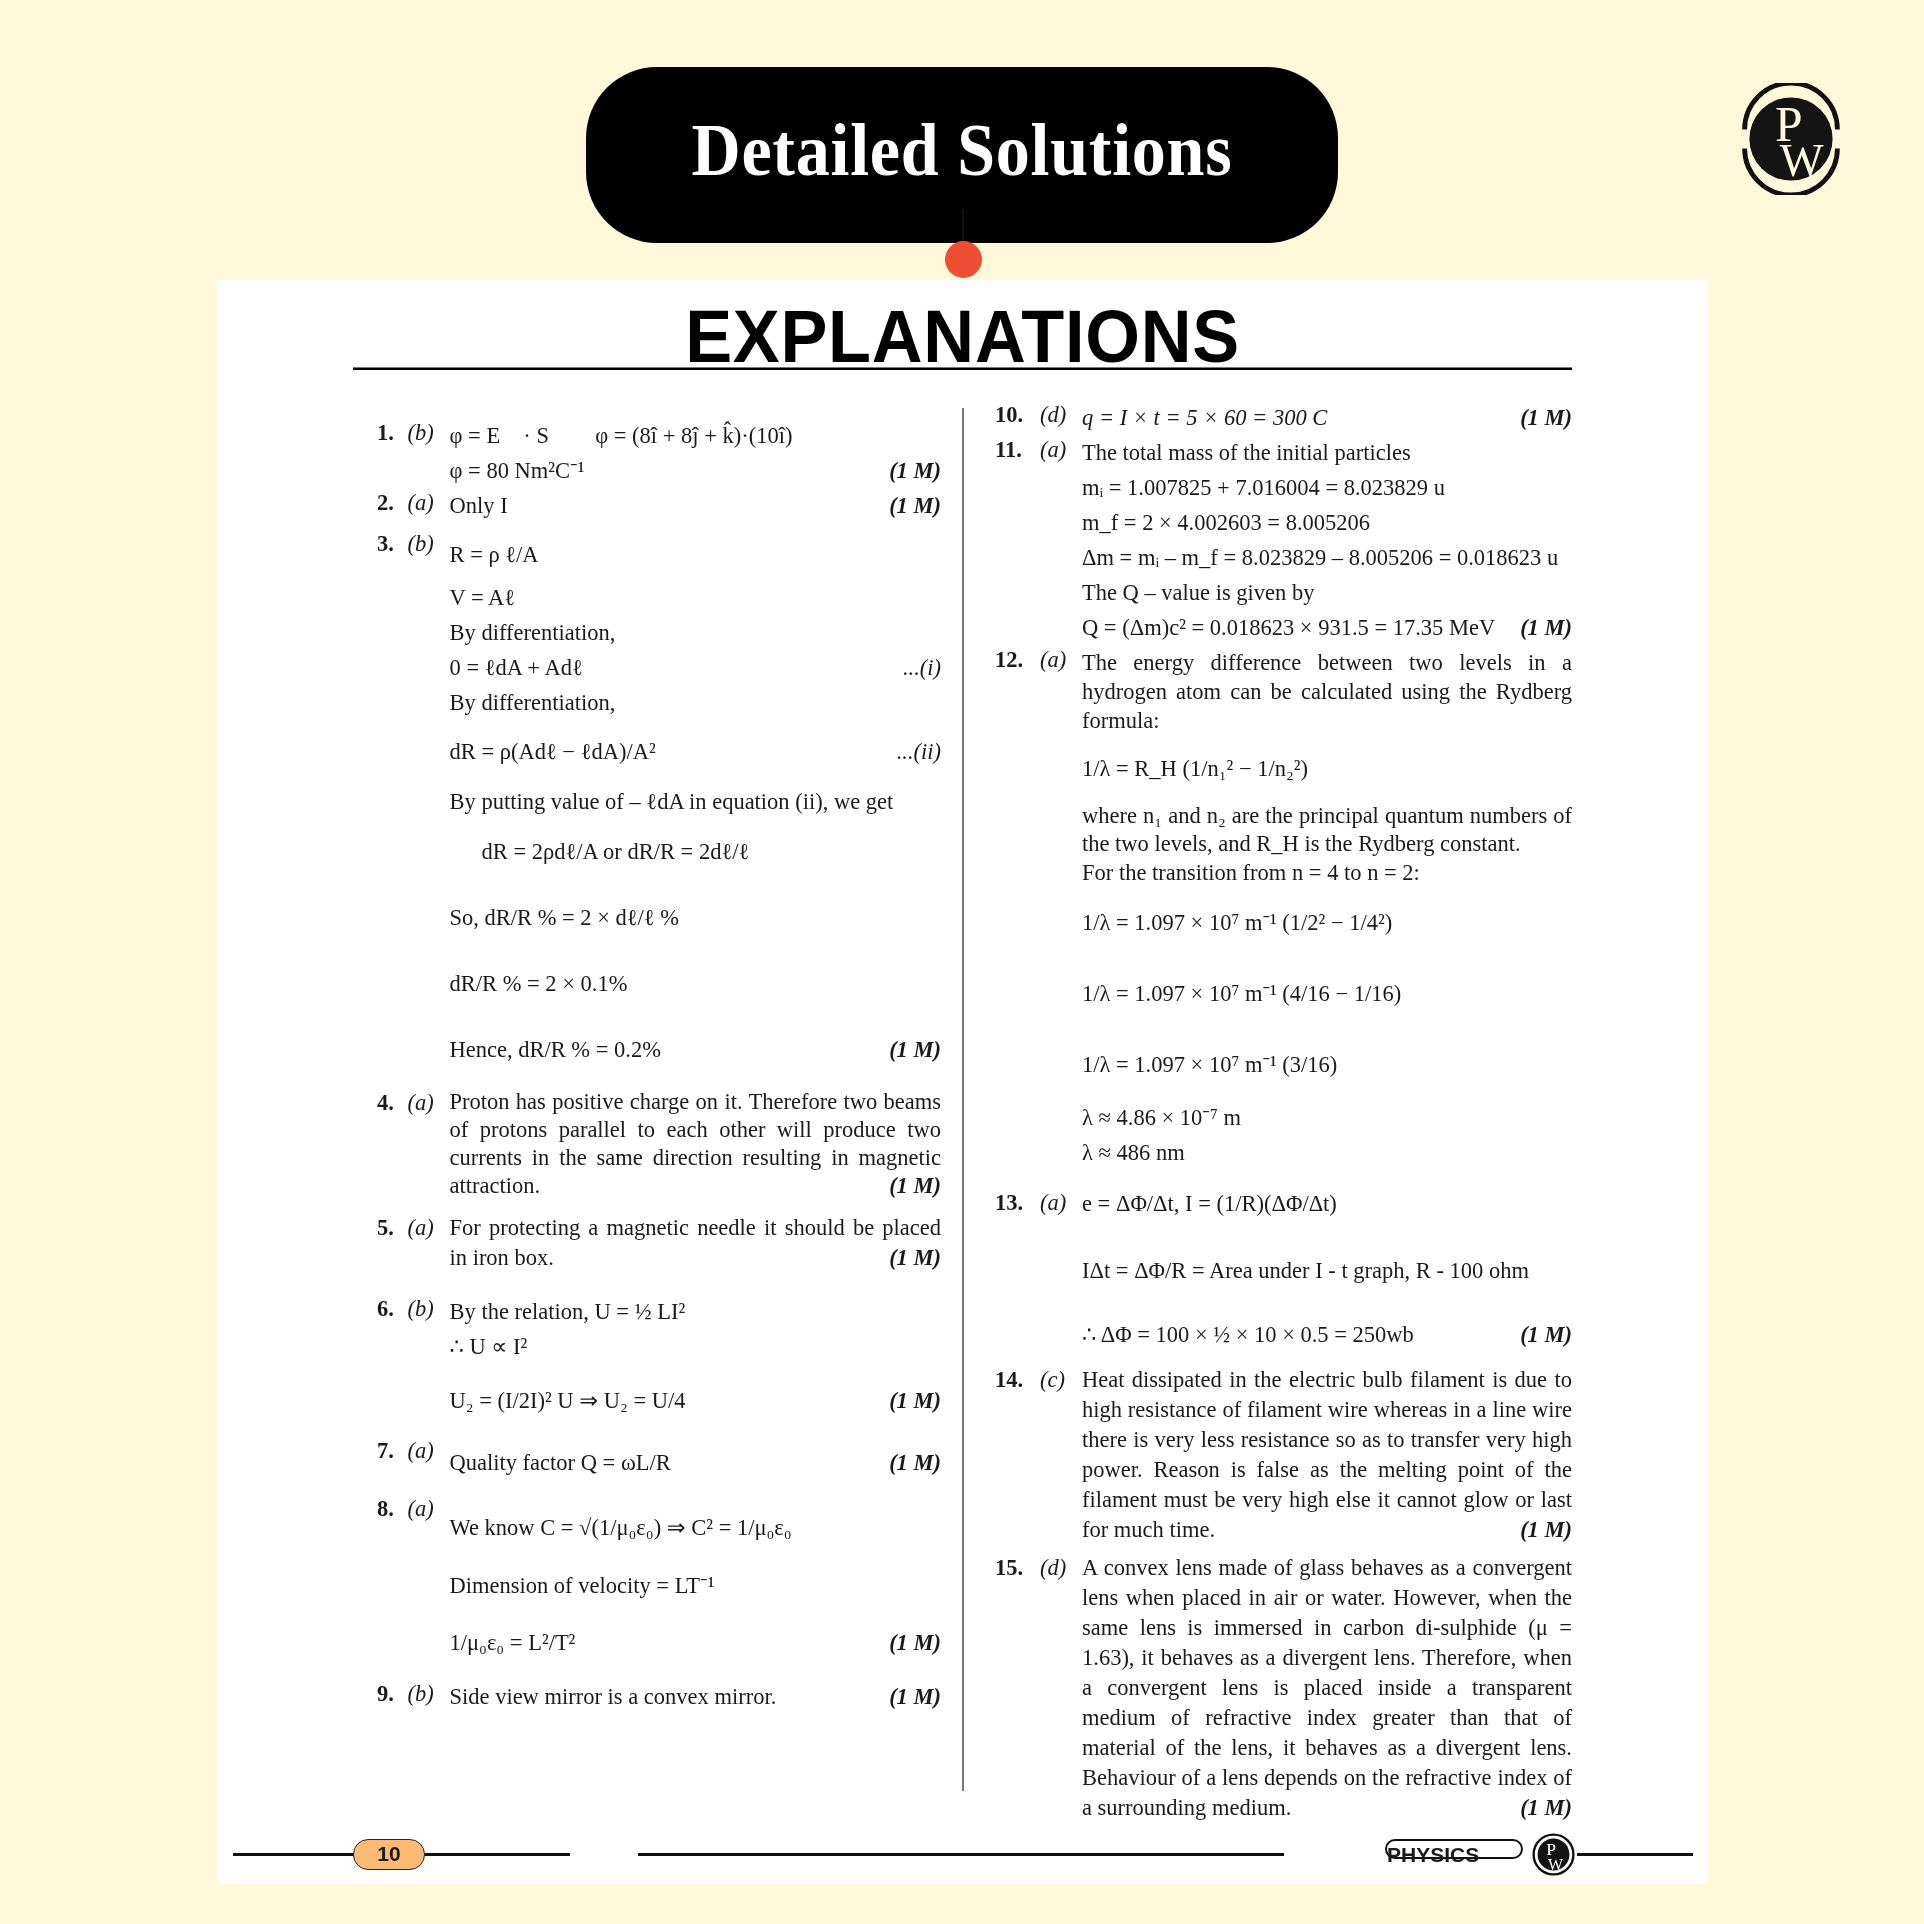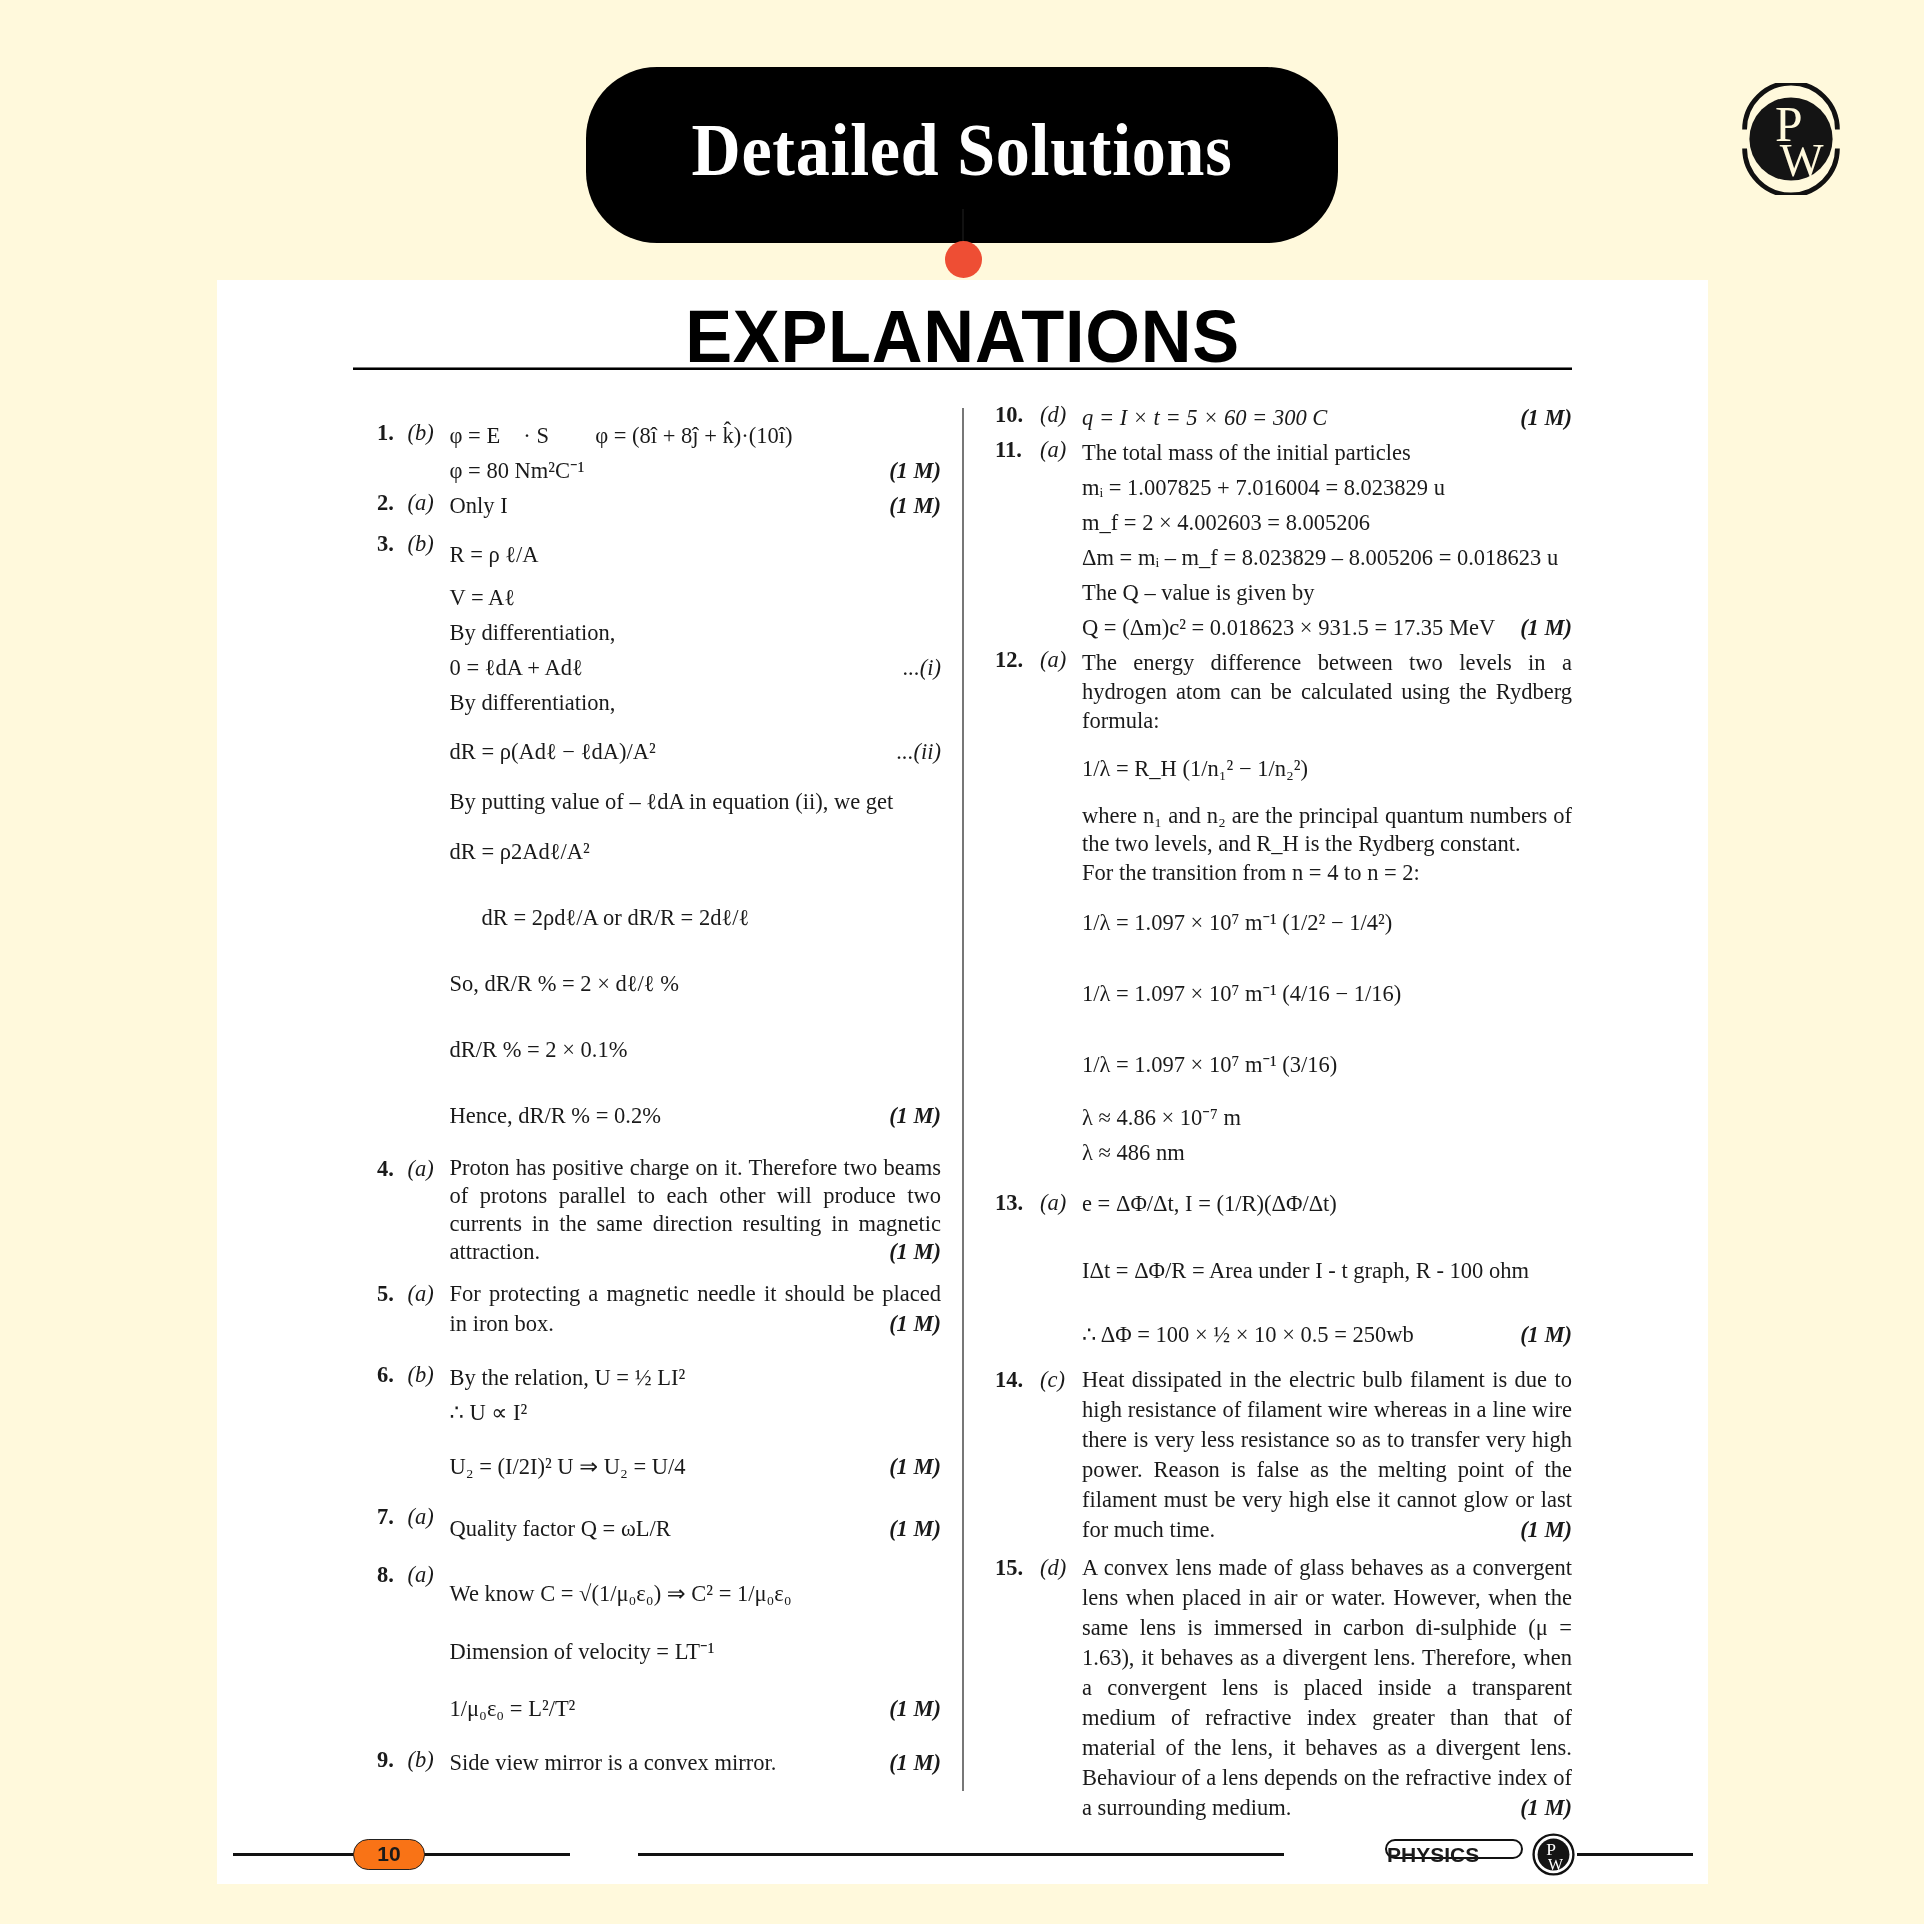--- a/index.html
+++ b/index.html
@@ -46,21 +46,21 @@
   .line { display: flex; align-items: center; min-height: 35px; position: relative; }
   .mark { position: absolute; right: 0; font-weight: bold; font-style: italic; }
   .eqn { position: absolute; right: 0; font-style: italic; }
   .just { text-align: justify; }
 
   .footer-line-l { position: absolute; left: 16px; top: 1573px; width: 337px; height: 3.2px; background: #111; }
   .footer-line-m { position: absolute; left: 421px; top: 1573px; width: 646px; height: 3.2px; background: #111; }
   .footer-line-r { position: absolute; left: 1360px; top: 1573px; width: 116px; height: 3.2px; background: #111; }
   .page-pill {
     position: absolute; left: 136px; top: 1559px; width: 72px; height: 30.5px; border: 1.6px solid #222; border-radius: 15.2px;
-    font-family: "Liberation Sans", sans-serif; font-weight: bold; font-size: 21px; text-align: center; line-height: 27px; background: #f97316;
+    font-family: "Liberation Sans", sans-serif; font-weight: bold; font-size: 21px; text-align: center; line-height: 27px; background: #fdba74;
   }
   .subject-pill {
     position: absolute; left: 1168px; top: 1559px; width: 138px; height: 20px; border: 2.4px solid #111; border-radius: 16px;
     font-family: "Liberation Sans", sans-serif; font-weight: bold; font-size: 21px; line-height: 27px; background: #fff;
   }
   .mini-logo { position: absolute; left: 1315px; top: 1553px; width: 43px; height: 43px; }
 </style>
 </head>
 <body>
 
@@ -119,21 +119,20 @@
         <div class="line">
             <span>0 = ℓdA + Adℓ</span>
             <span class="eqn">...(i)</span>
           </div>
         <div class="line">By differentiation,</div>
         <div class="line" style="min-height:64px;">
             <span>dR = ρ(Adℓ − ℓdA)/A²</span>
             <span class="eqn">...(ii)</span>
           </div>
         <div class="line">By putting value of – ℓdA in equation (ii), we get</div>
-        <div class="line" style="min-height:66px;">dR = ρ2Adℓ/A²</div>
         <div class="line" style="min-height:66px;margin-left:32px;">dR = 2ρdℓ/A   or   dR/R = 2dℓ/ℓ</div>
         <div class="line" style="min-height:66px;">So,  dR/R % = 2 × dℓ/ℓ %</div>
         <div class="line" style="min-height:66px;">dR/R % = 2 × 0.1%</div>
         <div class="line" style="min-height:66px;">
             <span>Hence, dR/R % = 0.2%</span>
             <span class="mark">(1 M)</span>
           </div>
       </div>
     </div>
 

